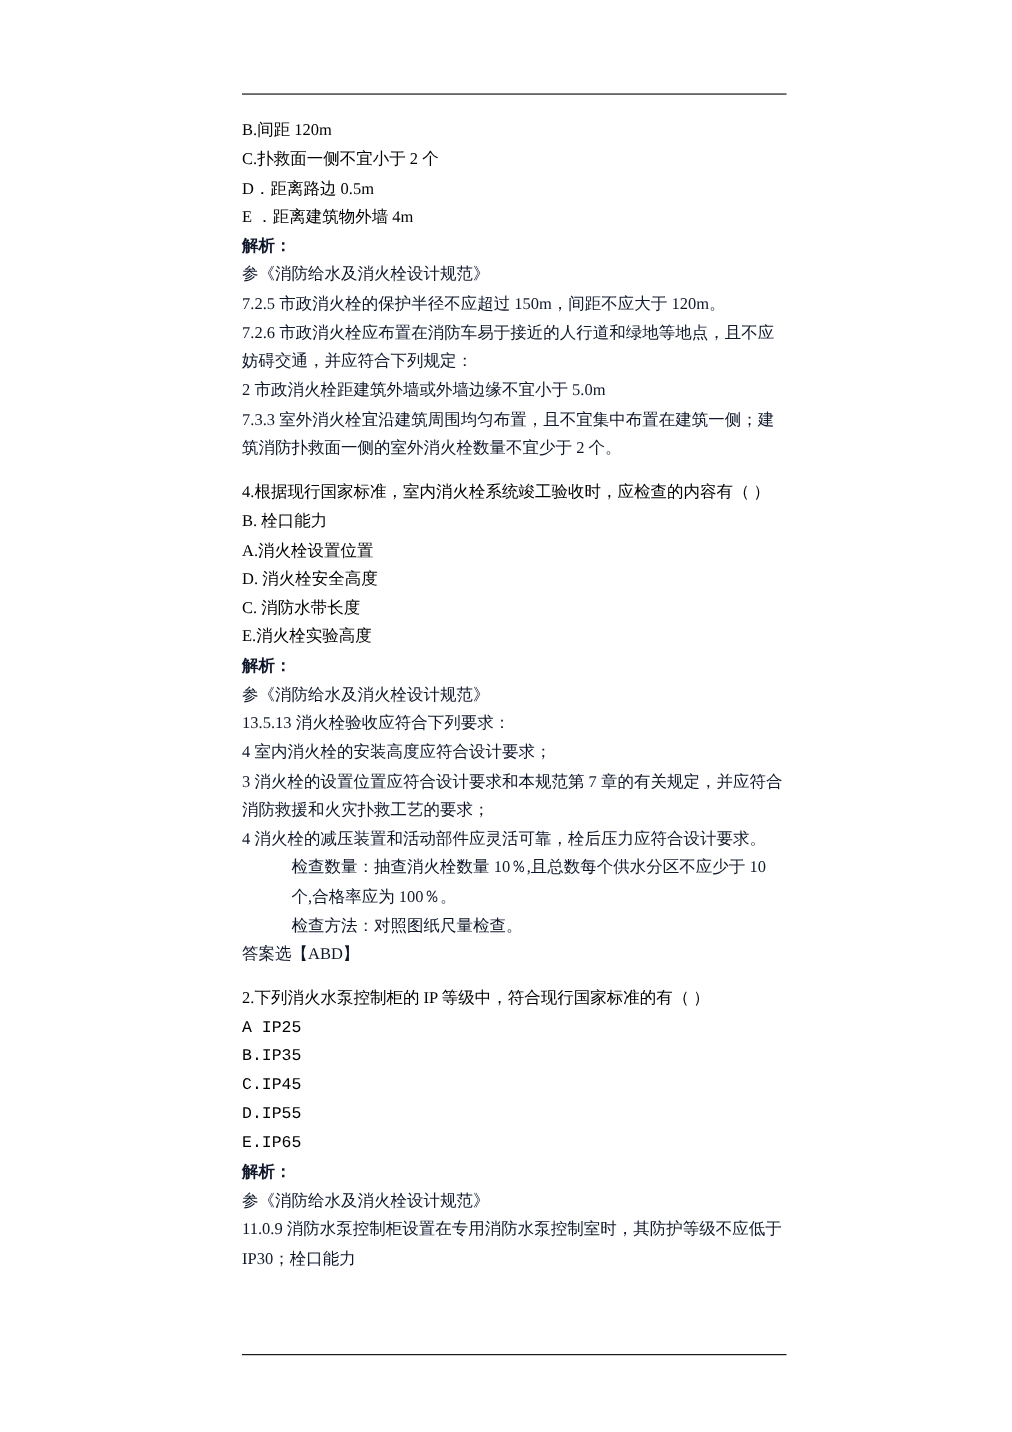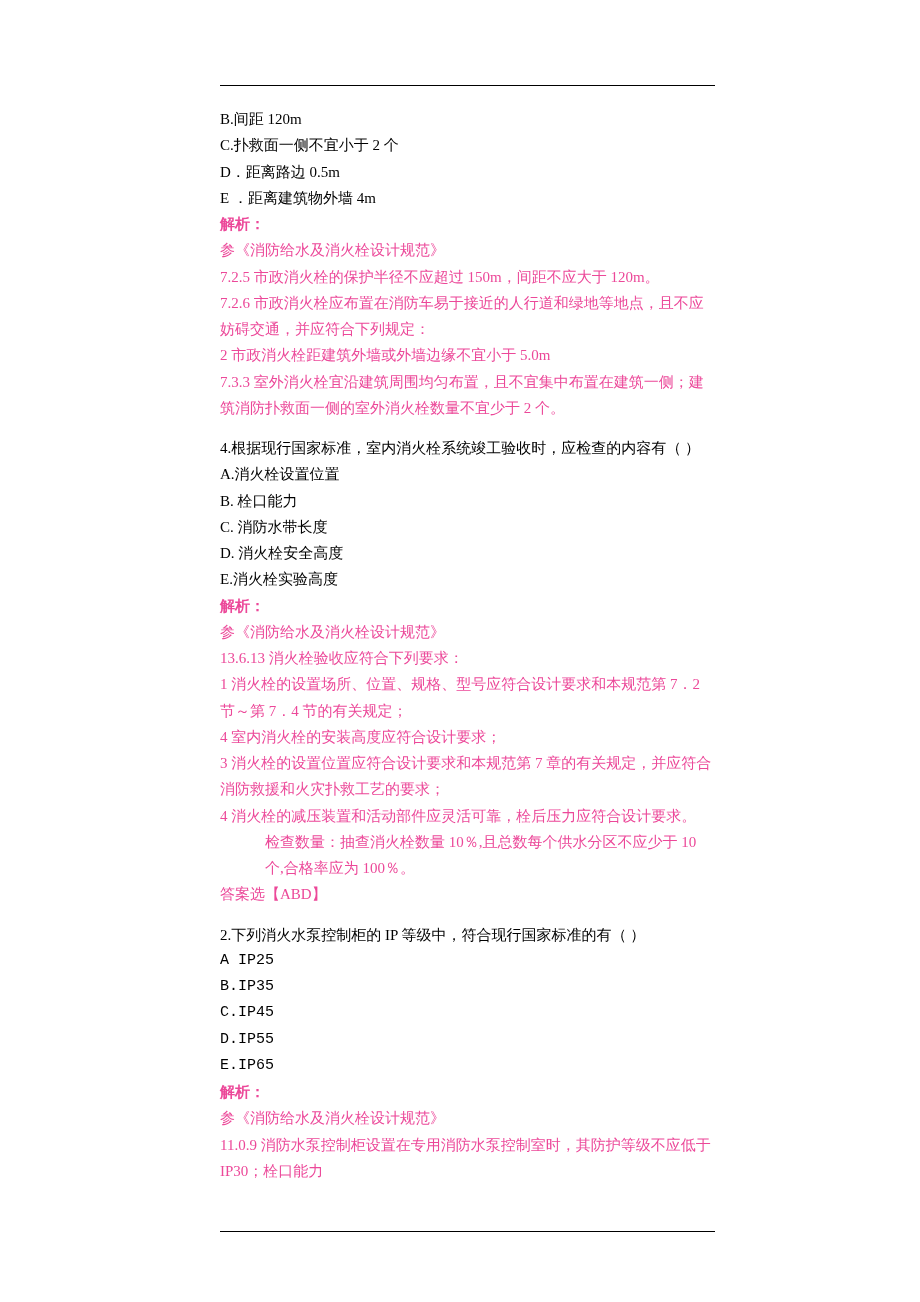--- a/index.html
+++ b/index.html
@@ -24,21 +24,21 @@
     margin: 0 0 20px 0;
   }
   .bottom-rule {
     position: absolute;
     left: 130px;
     right: 115px;
     bottom: 70px;
     margin: 0;
   }
   .blk { color: #000; }
-  .blue { color: #ec4899; }
+  .blue { color: #0f172a; }
   .line { display: block; }
   .bold { font-weight: bold; }
   .indent1 { padding-left: 3.0em; display: block; }
   .spacer { height: 14px; }
   .mono {
     font-family: "Courier New", monospace;
   }
 </style>
 </head>
 <body>
@@ -53,33 +53,33 @@
   <span class="line blue bold">解析：</span>
   <span class="line blue">参《消防给水及消火栓设计规范》</span>
   <span class="line blue">7.2.5 市政消火栓的保护半径不应超过 150m，间距不应大于 120m。</span>
   <span class="line blue">7.2.6 市政消火栓应布置在消防车易于接近的人行道和绿地等地点，且不应妨碍交通，并应符合下列规定：</span>
   <span class="line blue">2 市政消火栓距建筑外墙或外墙边缘不宜小于 5.0m</span>
   <span class="line blue">7.3.3 室外消火栓宜沿建筑周围均匀布置，且不宜集中布置在建筑一侧；建筑消防扑救面一侧的室外消火栓数量不宜少于 2 个。</span>
 
   <div class="spacer"></div>
 
   <span class="line blk">4.根据现行国家标准，室内消火栓系统竣工验收时，应检查的内容有（  ）</span>
+  <span class="line blk">B. 栓口能力</span>
   <span class="line blk">A.消火栓设置位置</span>
-  <span class="line blk">B. 栓口能力</span>
+  <span class="line blk">D. 消火栓安全高度</span>
   <span class="line blk">C. 消防水带长度</span>
-  <span class="line blk">D. 消火栓安全高度</span>
   <span class="line blk">E.消火栓实验高度</span>
   <span class="line blue bold">解析：</span>
   <span class="line blue">参《消防给水及消火栓设计规范》</span>
-  <span class="line blue">13.6.13 消火栓验收应符合下列要求：</span>
-  <span class="line blue">1 消火栓的设置场所、位置、规格、型号应符合设计要求和本规范第 7．2 节～第 7．4 节的有关规定；</span>
+  <span class="line blue">13.5.13 消火栓验收应符合下列要求：</span>
   <span class="line blue">4 室内消火栓的安装高度应符合设计要求；</span>
   <span class="line blue">3 消火栓的设置位置应符合设计要求和本规范第 7 章的有关规定，并应符合消防救援和火灾扑救工艺的要求；</span>
   <span class="line blue">4 消火栓的减压装置和活动部件应灵活可靠，栓后压力应符合设计要求。</span>
   <span class="indent1 blue">检查数量：抽查消火栓数量 10％,且总数每个供水分区不应少于 10 个,合格率应为 100％。</span>
+  <span class="indent1 blue">检查方法：对照图纸尺量检查。</span>
   <span class="line blue">答案选【ABD】</span>
 
   <div class="spacer"></div>
 
   <span class="line blk">2.下列消火水泵控制柜的 IP 等级中，符合现行国家标准的有（  ）</span>
   <span class="line blk mono">A IP25</span>
   <span class="line blk mono">B.IP35</span>
   <span class="line blk mono">C.IP45</span>
   <span class="line blk mono">D.IP55</span>
   <span class="line blk mono">E.IP65</span>

